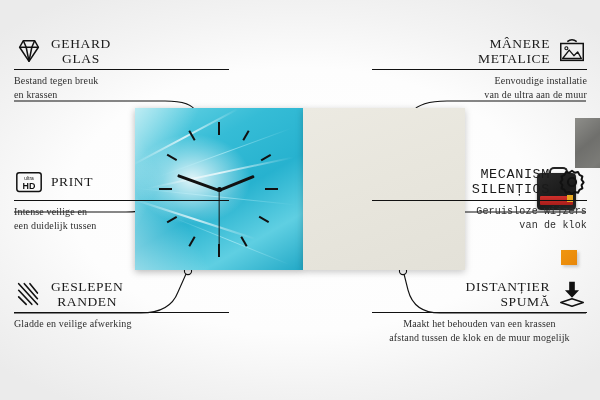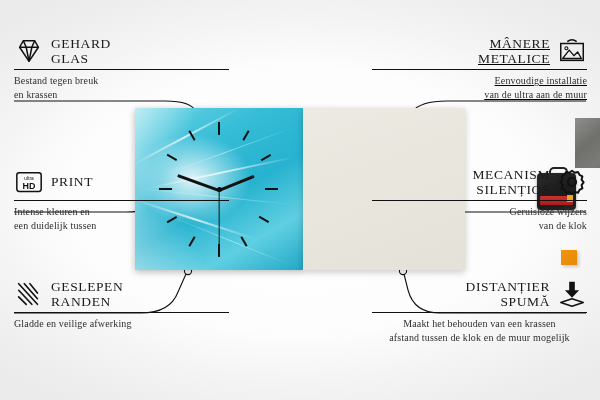--- a/index.html
+++ b/index.html
@@ -13,36 +13,36 @@
          background:radial-gradient(ellipse 70% 60% at 50% 50%,#ffffff 0%,#fdfdfd 55%,#f3f3f3 78%,#ebebeb 100%);}
 
   
   #wires{position:absolute;left:0;top:0;width:600px;height:400px;}
 
   
   .feature{position:absolute;width:215px;}
   .feat-head{display:flex;align-items:center;gap:7px;}
   .feat-head.right{justify-content:flex-end;}
   .ttl{font-size:13.5px;letter-spacing:.6px;color:#1a1a1a;line-height:1.12;
-       text-transform:uppercase;font-weight:400;}
+       text-transform:uppercase;font-weight:400;text-align:center;}
   .ttl.r{text-align:right;}
   .rule{height:1px;background:#111;margin-top:3px;width:100%;}
   .sub{font-size:10px;color:#2e2e2e;line-height:1.35;margin-top:4px;
        letter-spacing:.15px;}
   .sub.r{text-align:right;}
   .sub.c{text-align:center;}
   .ico{flex:0 0 auto;width:30px;height:30px;display:block;}
 
   
   #f-glass{left:14px;top:36px;}
   #f-print{left:14px;top:167px;}
   #f-edges{left:14px;top:279px;}
   
-  #f-handles{left:372px;top:36px;text-decoration:underline;}
-  #f-mech{left:372px;top:167px;}
+  #f-handles{left:372px;top:36px;}
+  #f-mech{left:372px;top:167px;font-family:Liberation Mono, monospace;}
   #f-spacer{left:372px;top:279px;}
 
   
   #photo{position:absolute;left:135px;top:108px;width:330px;height:162px;}
   #clockpanel{position:absolute;left:0;top:0;width:168px;height:162px;
     background:
       radial-gradient(ellipse 60% 48% at 34% 44%, rgba(255,255,255,.85) 0%, rgba(255,255,255,0) 58%),
       linear-gradient(118deg, rgba(255,255,255,.55) 0%, rgba(255,255,255,0) 26%),
       linear-gradient(62deg,  rgba(255,255,255,.45) 0%, rgba(255,255,255,0) 30%),
       linear-gradient(150deg,#6fd6e6 0%,#35bcd6 30%,#27b2cf 55%,#5fcfe2 78%,#22a8c6 100%);
@@ -171,21 +171,21 @@
         <rect x="3" y="6" width="26" height="20" rx="2.5" fill="none" stroke="#111" stroke-width="1.6"></rect>
         <text x="16" y="14.2" font-family="Liberation Sans, sans-serif" font-size="5.2" text-anchor="middle" fill="#111">ultra</text>
         <text x="16" y="23" font-family="Liberation Sans, sans-serif" font-size="9.5" font-weight="bold" text-anchor="middle" fill="#111">HD</text>
       </svg>
       <div class="ttl">
         <div>PRINT</div>
       </div>
     </div>
     <div class="rule"></div>
     <div class="sub">
-      <div>Intense kleuren en</div>
+      <div>Intense veilige en</div>
       <div>een duidelijk tussen</div>
     </div>
   </div>
 
   <div class="feature" id="f-edges">
     <div class="feat-head">
       <svg class="ico" viewBox="0 0 32 32">
         <g stroke="#111" stroke-width="1.7" stroke-linecap="round">
           <line x1="5" y1="5" x2="25" y2="27"></line>
           <line x1="11" y1="5" x2="25" y2="21"></line>

